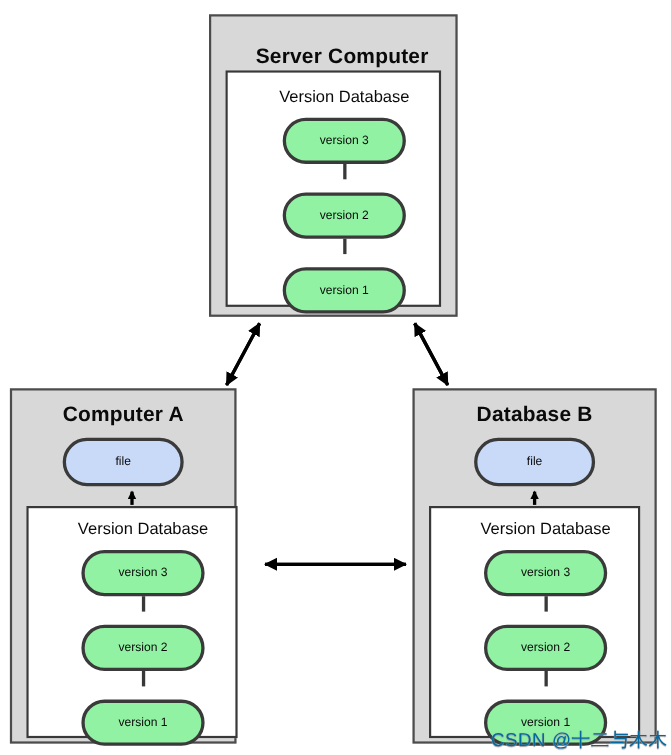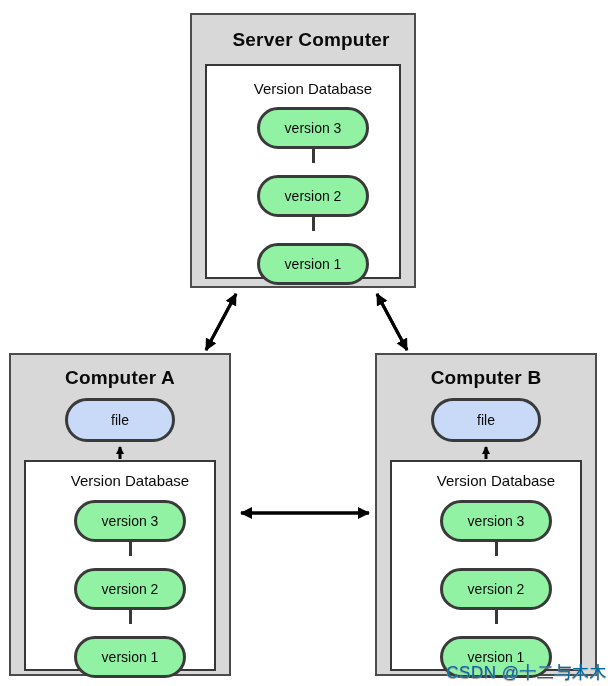--- a/index.html
+++ b/index.html
@@ -34,21 +34,21 @@
     background:var(--inner-bg);
     border:2px solid var(--inner-border);
     display:flex;flex-direction:column;align-items:center;padding-left:20px;
   }
   .db-label{font-size:15px;line-height:18px;}
   .pill{
     width:112px;height:42px;flex:0 0 42px;
     border:3px solid var(--pill-border);
     border-radius:21px;
     display:flex;align-items:center;justify-content:center;
-    font-size:14px;
+    font-size:11px;
   }
   .pill.green{background:var(--version-fill);margin-top:12px;}
   .pill.blue{background:var(--file-fill);}
   .connector{width:3px;height:14px;flex:0 0 14px;background:var(--inner-border);}
   .file-pill{
     position:absolute;left:50%;transform:translateX(-50%);
     width:110px;height:44px;border-radius:22px;
   }
   #arrow-layer{
     position:absolute;left:0;top:0;width:610px;height:686px;
@@ -61,46 +61,46 @@
     font-size:17px;letter-spacing:.5px;
     color:#0369a1;
     text-shadow:0 1px 1px #9a9a9a, 0 0 1px #ababab;
     white-space:nowrap;
   }
 </style>
 </head>
 <body>
 
 <div class="panel" style="left:190px;top:13px;width:226px;height:275px;">
-  <div class="panel-title" style="top:14px;padding-left:16px;">Server Computer</div>
+  <div class="panel-title" style="top:26px;padding-left:16px;">Server Computer</div>
   <div class="inner-box" style="left:13px;top:49px;width:196px;height:215px;">
     <div class="db-label" style="margin-top:14px;">Version Database</div>
     <div class="pill green" style="margin-top:9px;">version 3</div>
     <div class="connector"></div>
     <div class="pill green">version 2</div>
     <div class="connector"></div>
     <div class="pill green">version 1</div>
   </div>
 </div>
 
-<div class="panel" style="left:9px;top:353px;width:222px;height:323px;">
+<div class="panel" style="left:9px;top:353px;width:206px;height:323px;">
   <div class="panel-title" style="top:12px;">Computer A</div>
   <div class="pill blue file-pill" style="top:43px;">file</div>
   <div class="inner-box" style="left:13px;top:105px;width:192px;height:211px;">
     <div class="db-label" style="margin-top:10px;">Version Database</div>
     <div class="pill green" style="margin-top:10px;">version 3</div>
     <div class="connector"></div>
     <div class="pill green">version 2</div>
     <div class="connector"></div>
     <div class="pill green">version 1</div>
   </div>
 </div>
 
 <div class="panel" style="left:375px;top:353px;width:222px;height:323px;">
-  <div class="panel-title" style="top:12px;">Computer B</div>
+  <div class="panel-title" style="top:12px;">Database B</div>
   <div class="pill blue file-pill" style="top:43px;">file</div>
   <div class="inner-box" style="left:13px;top:105px;width:192px;height:211px;">
     <div class="db-label" style="margin-top:10px;">Version Database</div>
     <div class="pill green" style="margin-top:10px;">version 3</div>
     <div class="connector"></div>
     <div class="pill green">version 2</div>
     <div class="connector"></div>
     <div class="pill green">version 1</div>
   </div>
 </div>

